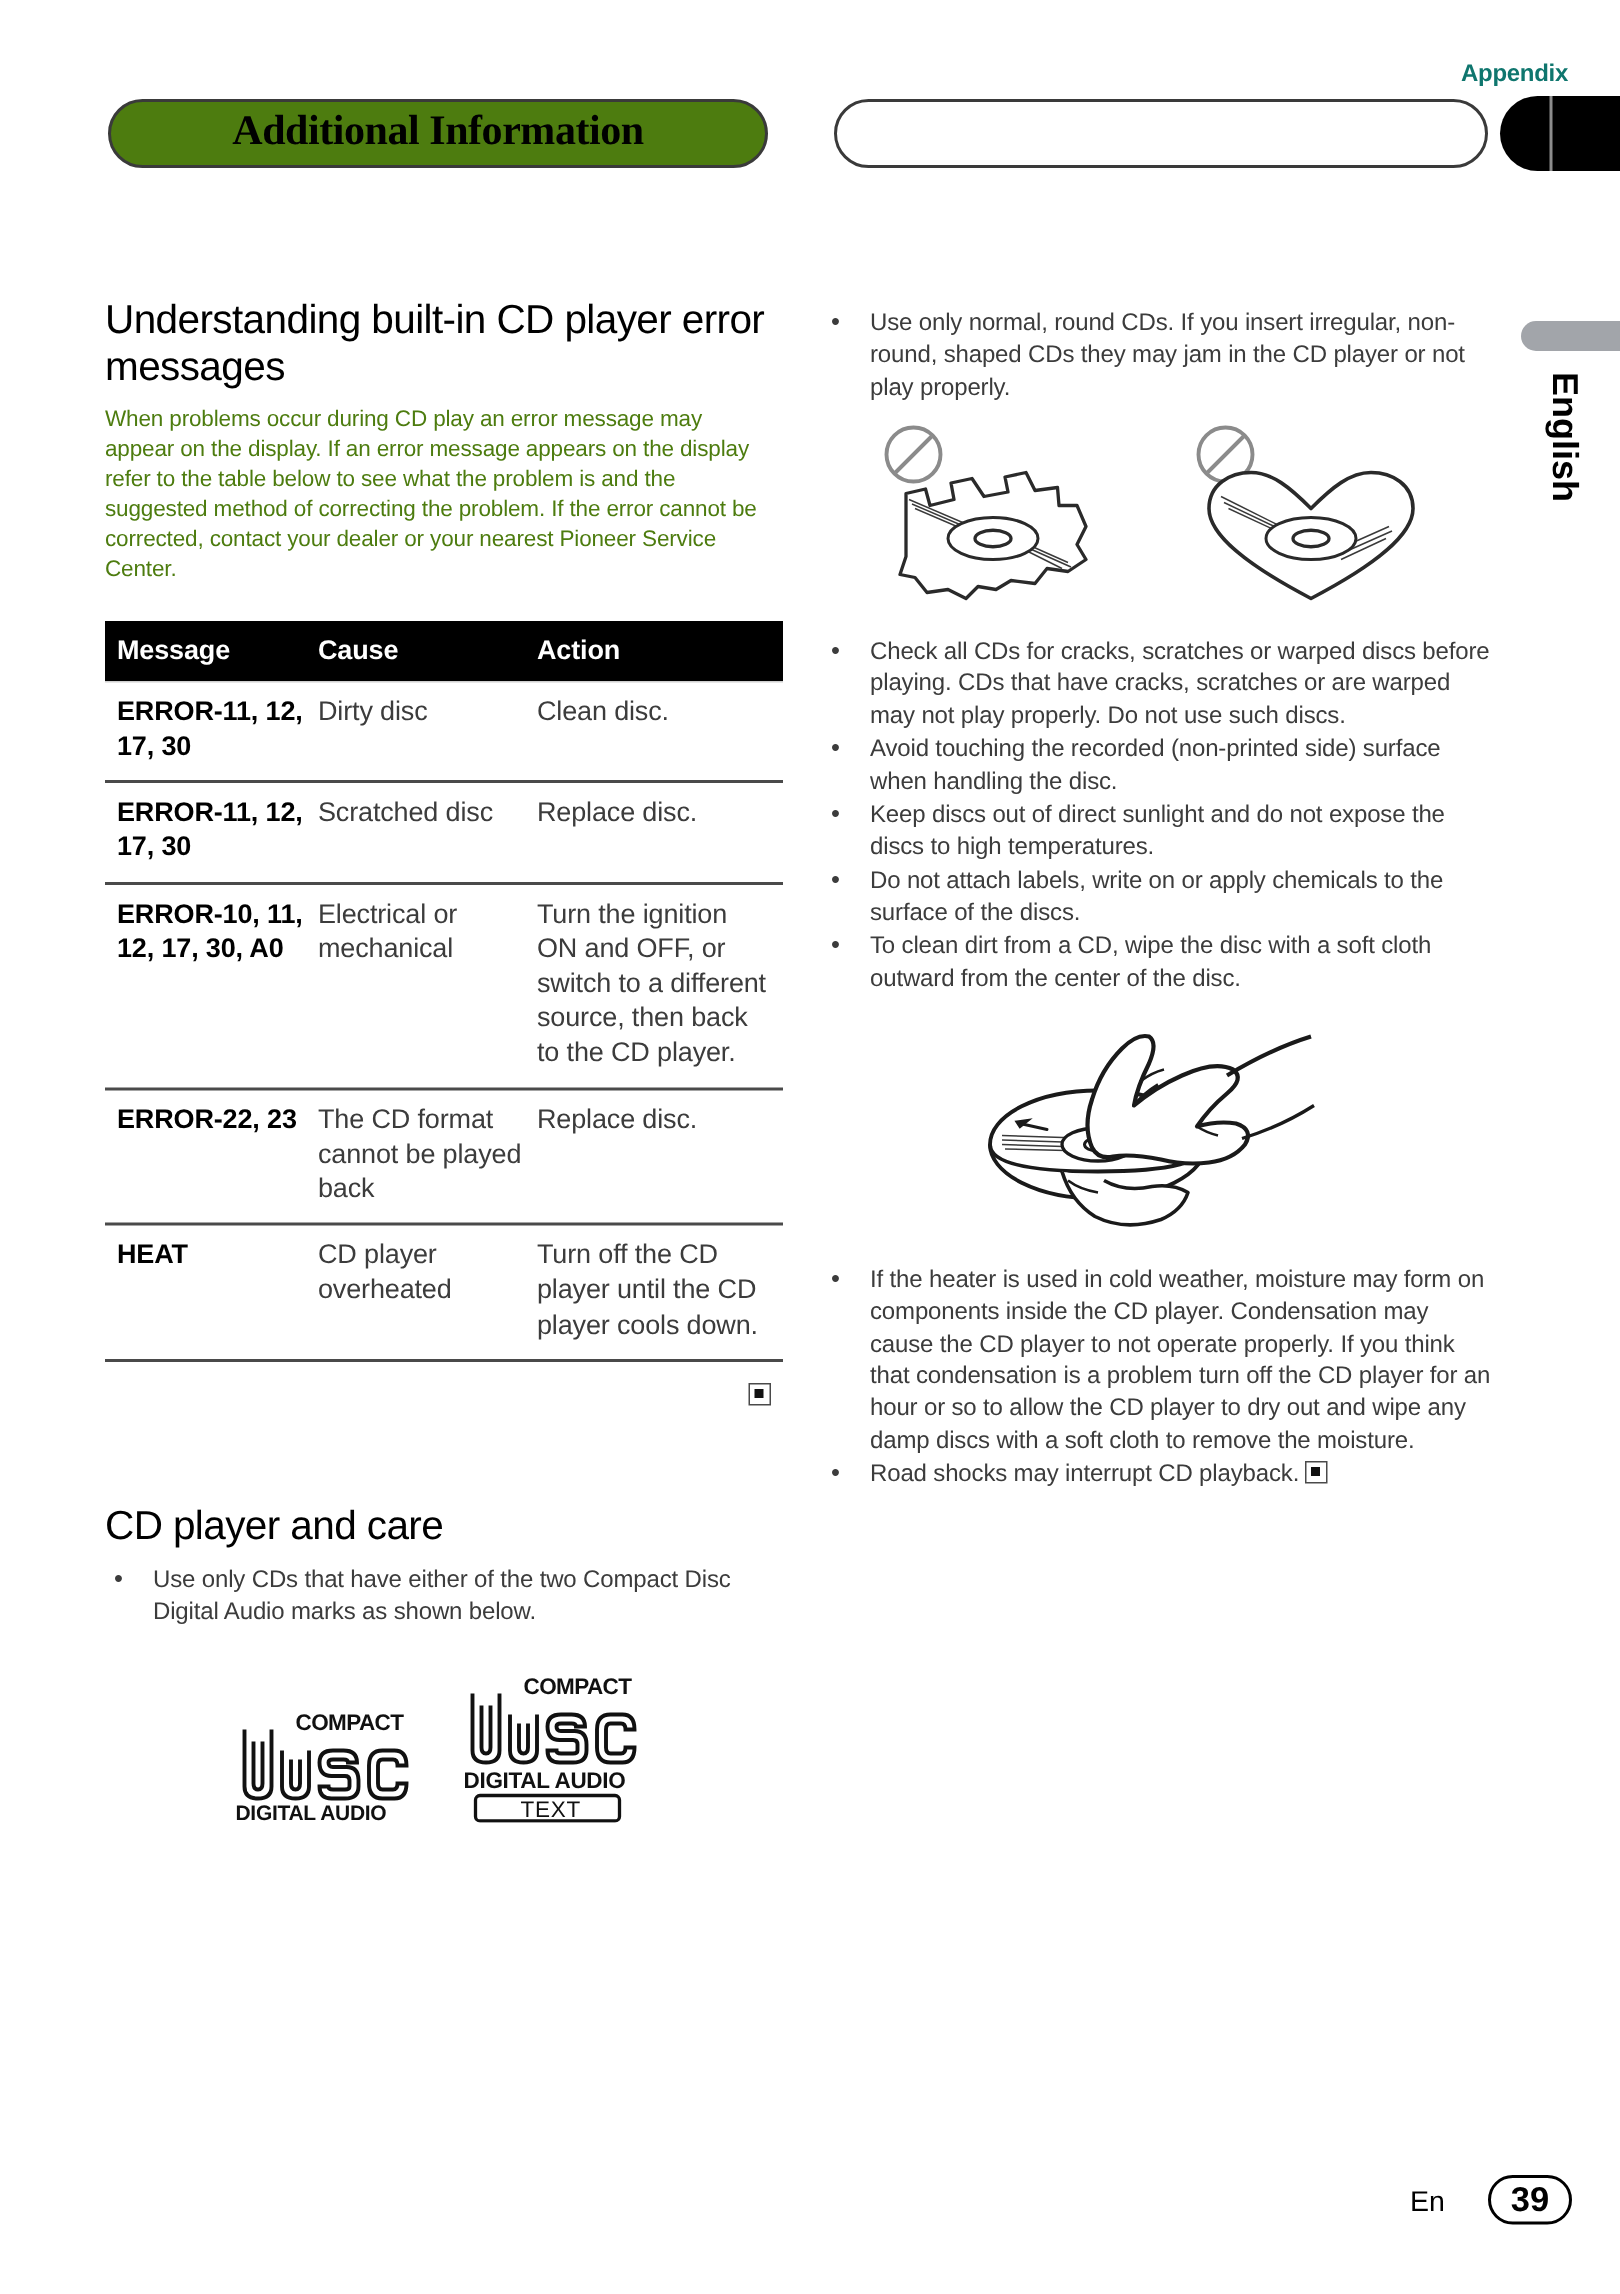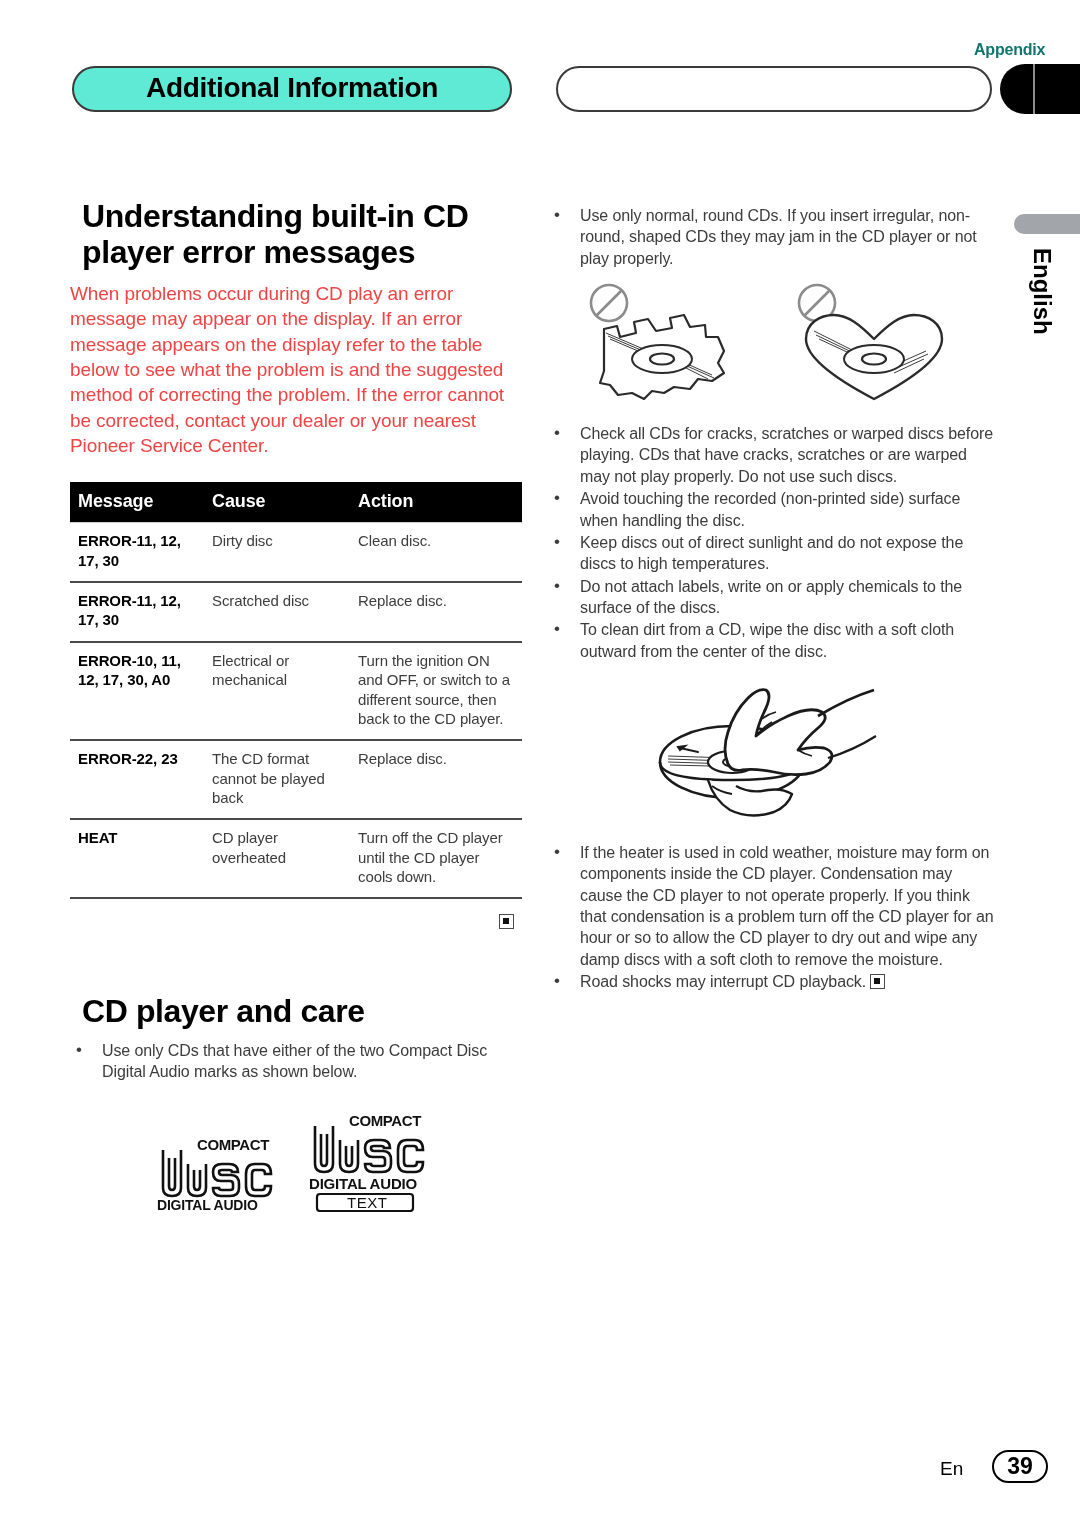--- a/index.html
+++ b/index.html
@@ -22,22 +22,23 @@
     position: absolute;
     left: 0; top: 0;
     width: 1080px; height: 140px;
   }
   .title-pill {
     position: absolute;
     left: 72px; top: 66px;
     width: 440px; height: 46px;
     border: 2px solid #3a3a3a;
     border-radius: 26px;
-    background: #5eead4;
+    background: #4d7c0f;
     box-sizing: border-box;
+    font-family: Liberation Serif, serif;
   }
   .title-pill-text {
     position: absolute;
     left: 0; top: 0;
     width: 100%; height: 100%;
     display: flex;
     align-items: center;
     justify-content: center;
     font-size: 28px;
     font-weight: bold;
@@ -103,32 +104,32 @@
     left: 70px; top: 198px;
     width: 444px;
   }
   #col-right {
     position: absolute;
     left: 548px; top: 205px;
     width: 448px;
   }
 
   h2.sec-head {
-    margin: 0 0 10px 12px;
-    font-size: 32px;
+    margin: 0 0 10px 0;
+    font-size: 27px;
     line-height: 1.14;
-    font-weight: bold;
+    font-weight: normal;
     letter-spacing: -0.4px;
     color: #000;
   }
   p.body {
     margin: 0;
-    font-size: 19px;
+    font-size: 15px;
     line-height: 1.335;
-    color: #ef4444;
+    color: #4d7c0f;
     letter-spacing: -0.1px;
   }
 
   
   table.err {
     margin-top: 24px;
     width: 444px;
     border-collapse: collapse;
     table-layout: fixed;
   }
@@ -138,21 +139,21 @@
     font-size: 18px;
     font-weight: bold;
     text-align: left;
     padding: 9px 0 10px 0;
     letter-spacing: -0.1px;
   }
   table.err thead th.c0 { padding-left: 8px; width: 134px; }
   table.err thead th.c1 { width: 146px; }
   table.err thead th.c2 { width: 164px; }
   table.err tbody td {
-    font-size: 15px;
+    font-size: 18px;
     line-height: 1.29;
     color: #3c3c3c;
     vertical-align: top;
     padding: 8px 10px 11px 0;
     border-bottom: 2.5px solid #4a4a4a;
     letter-spacing: -0.1px;
   }
   table.err tbody td.msg {
     font-weight: bold;
     color: #000;

